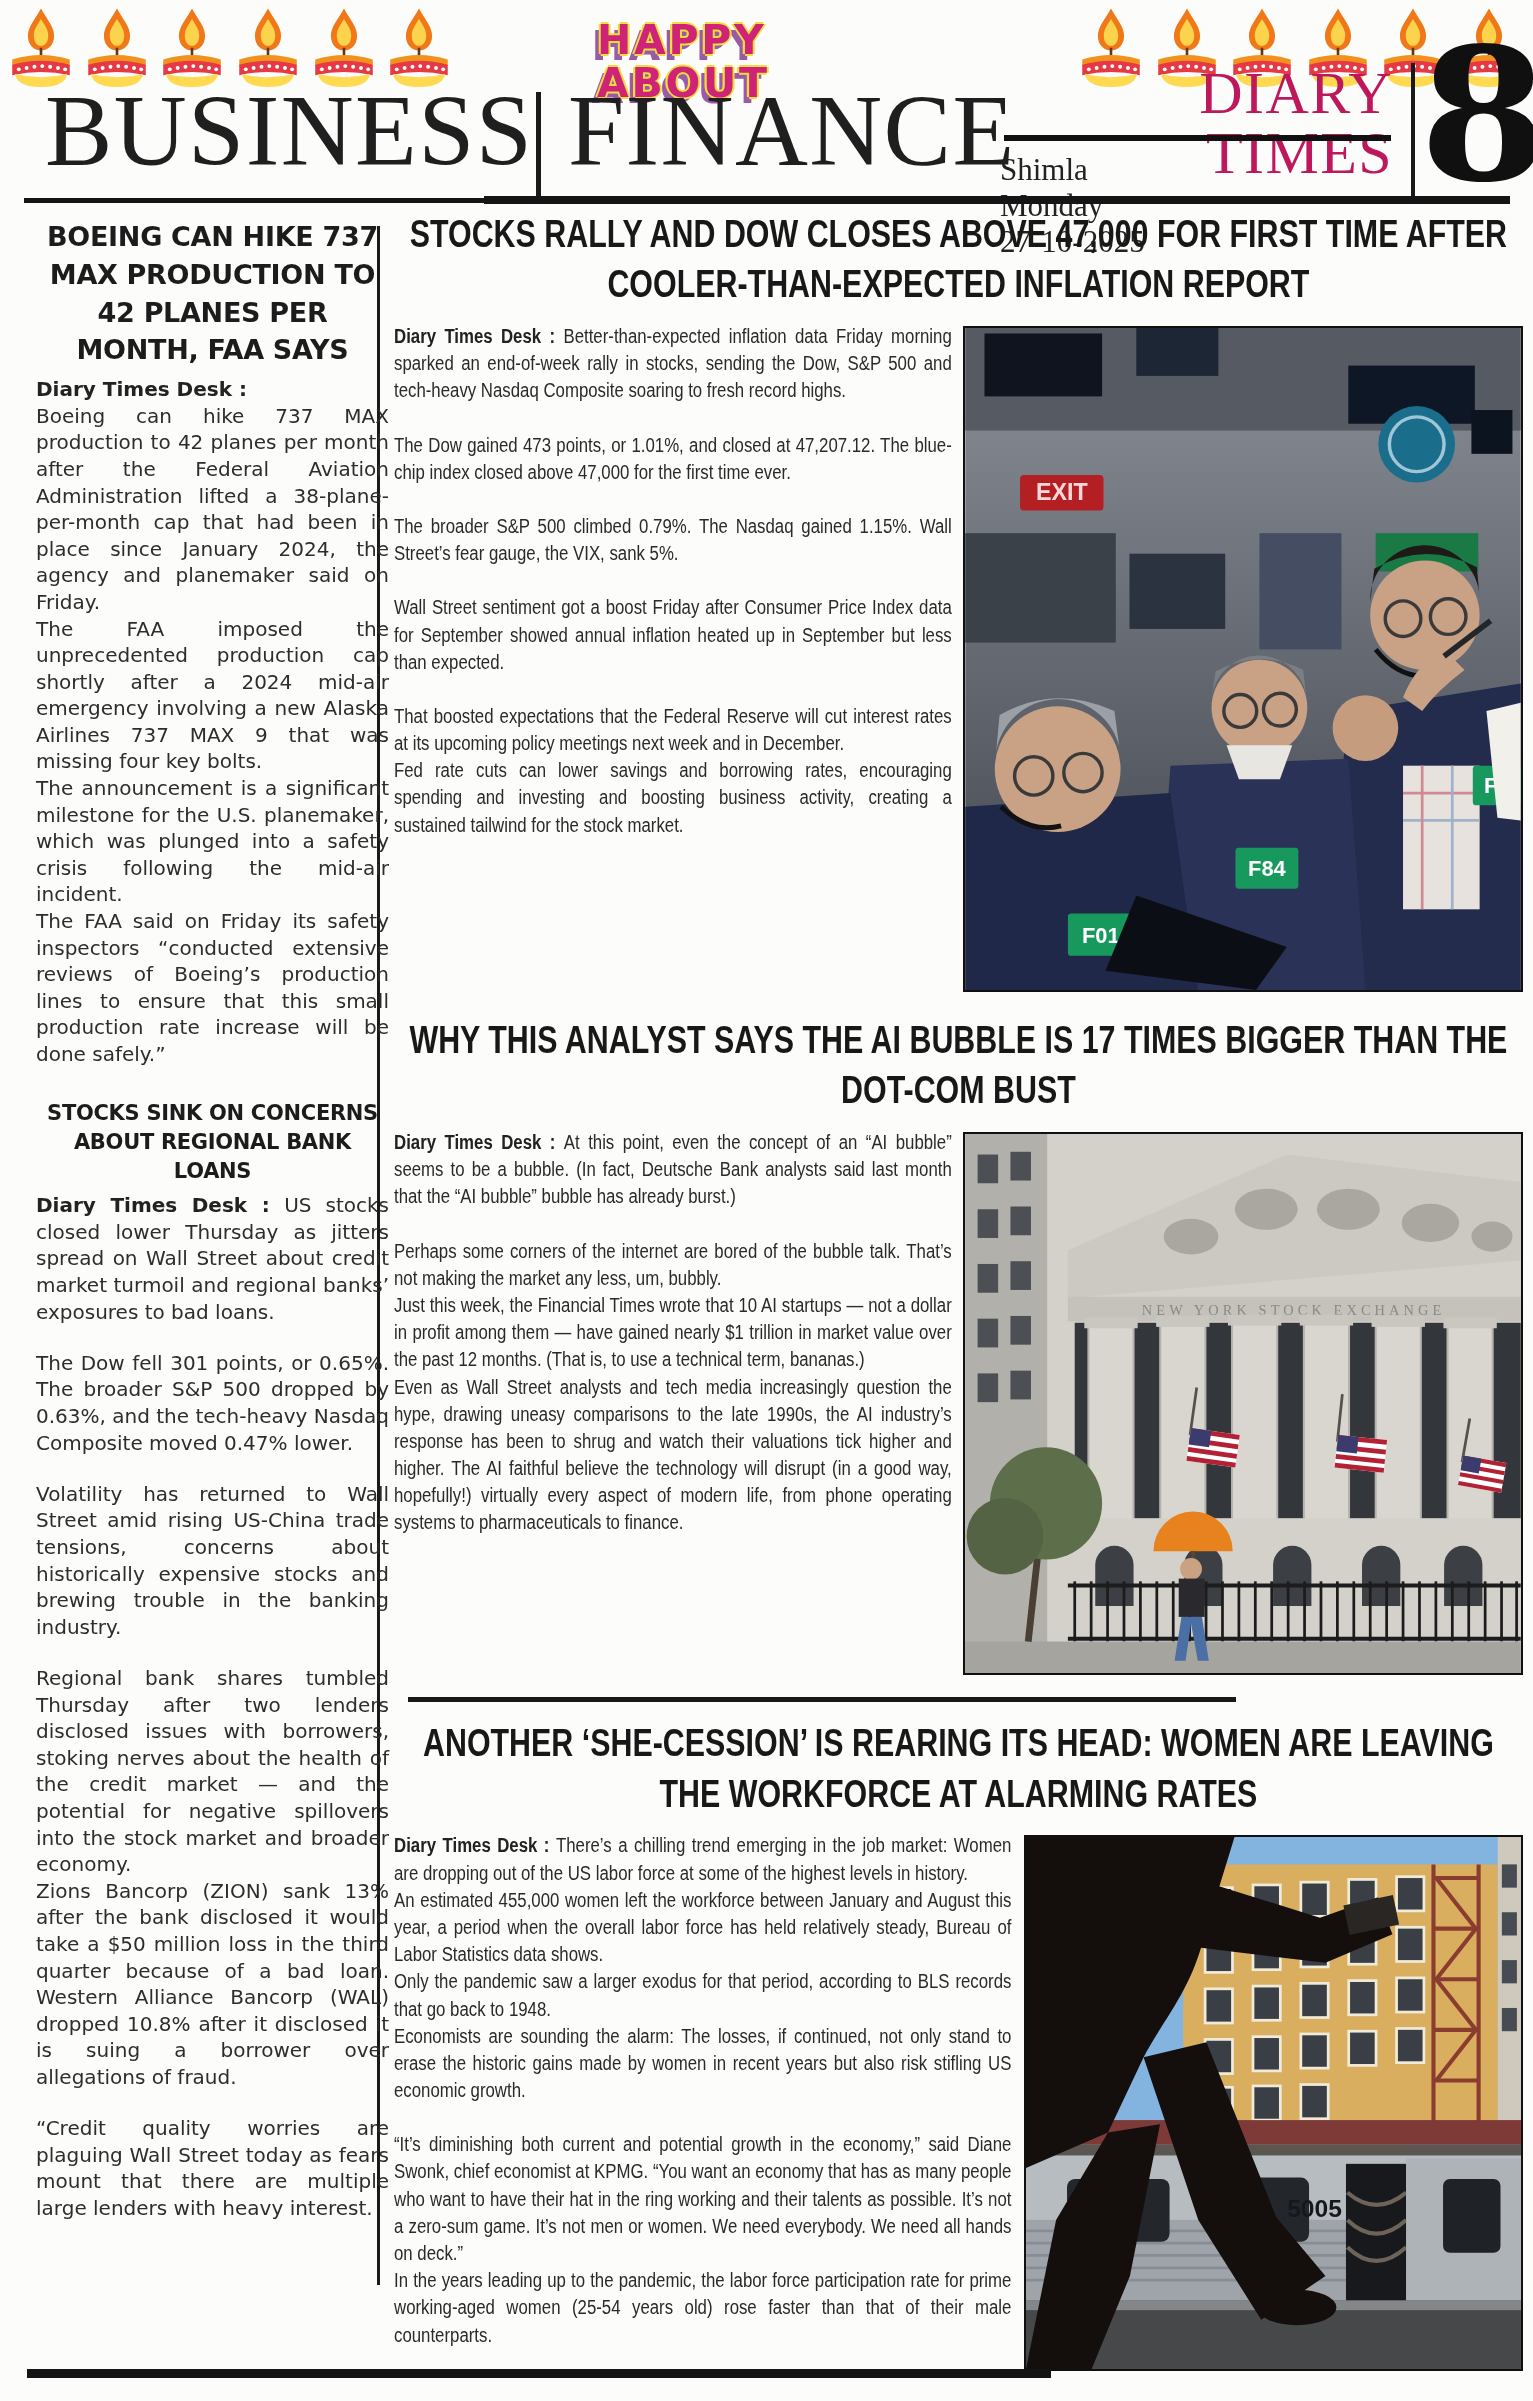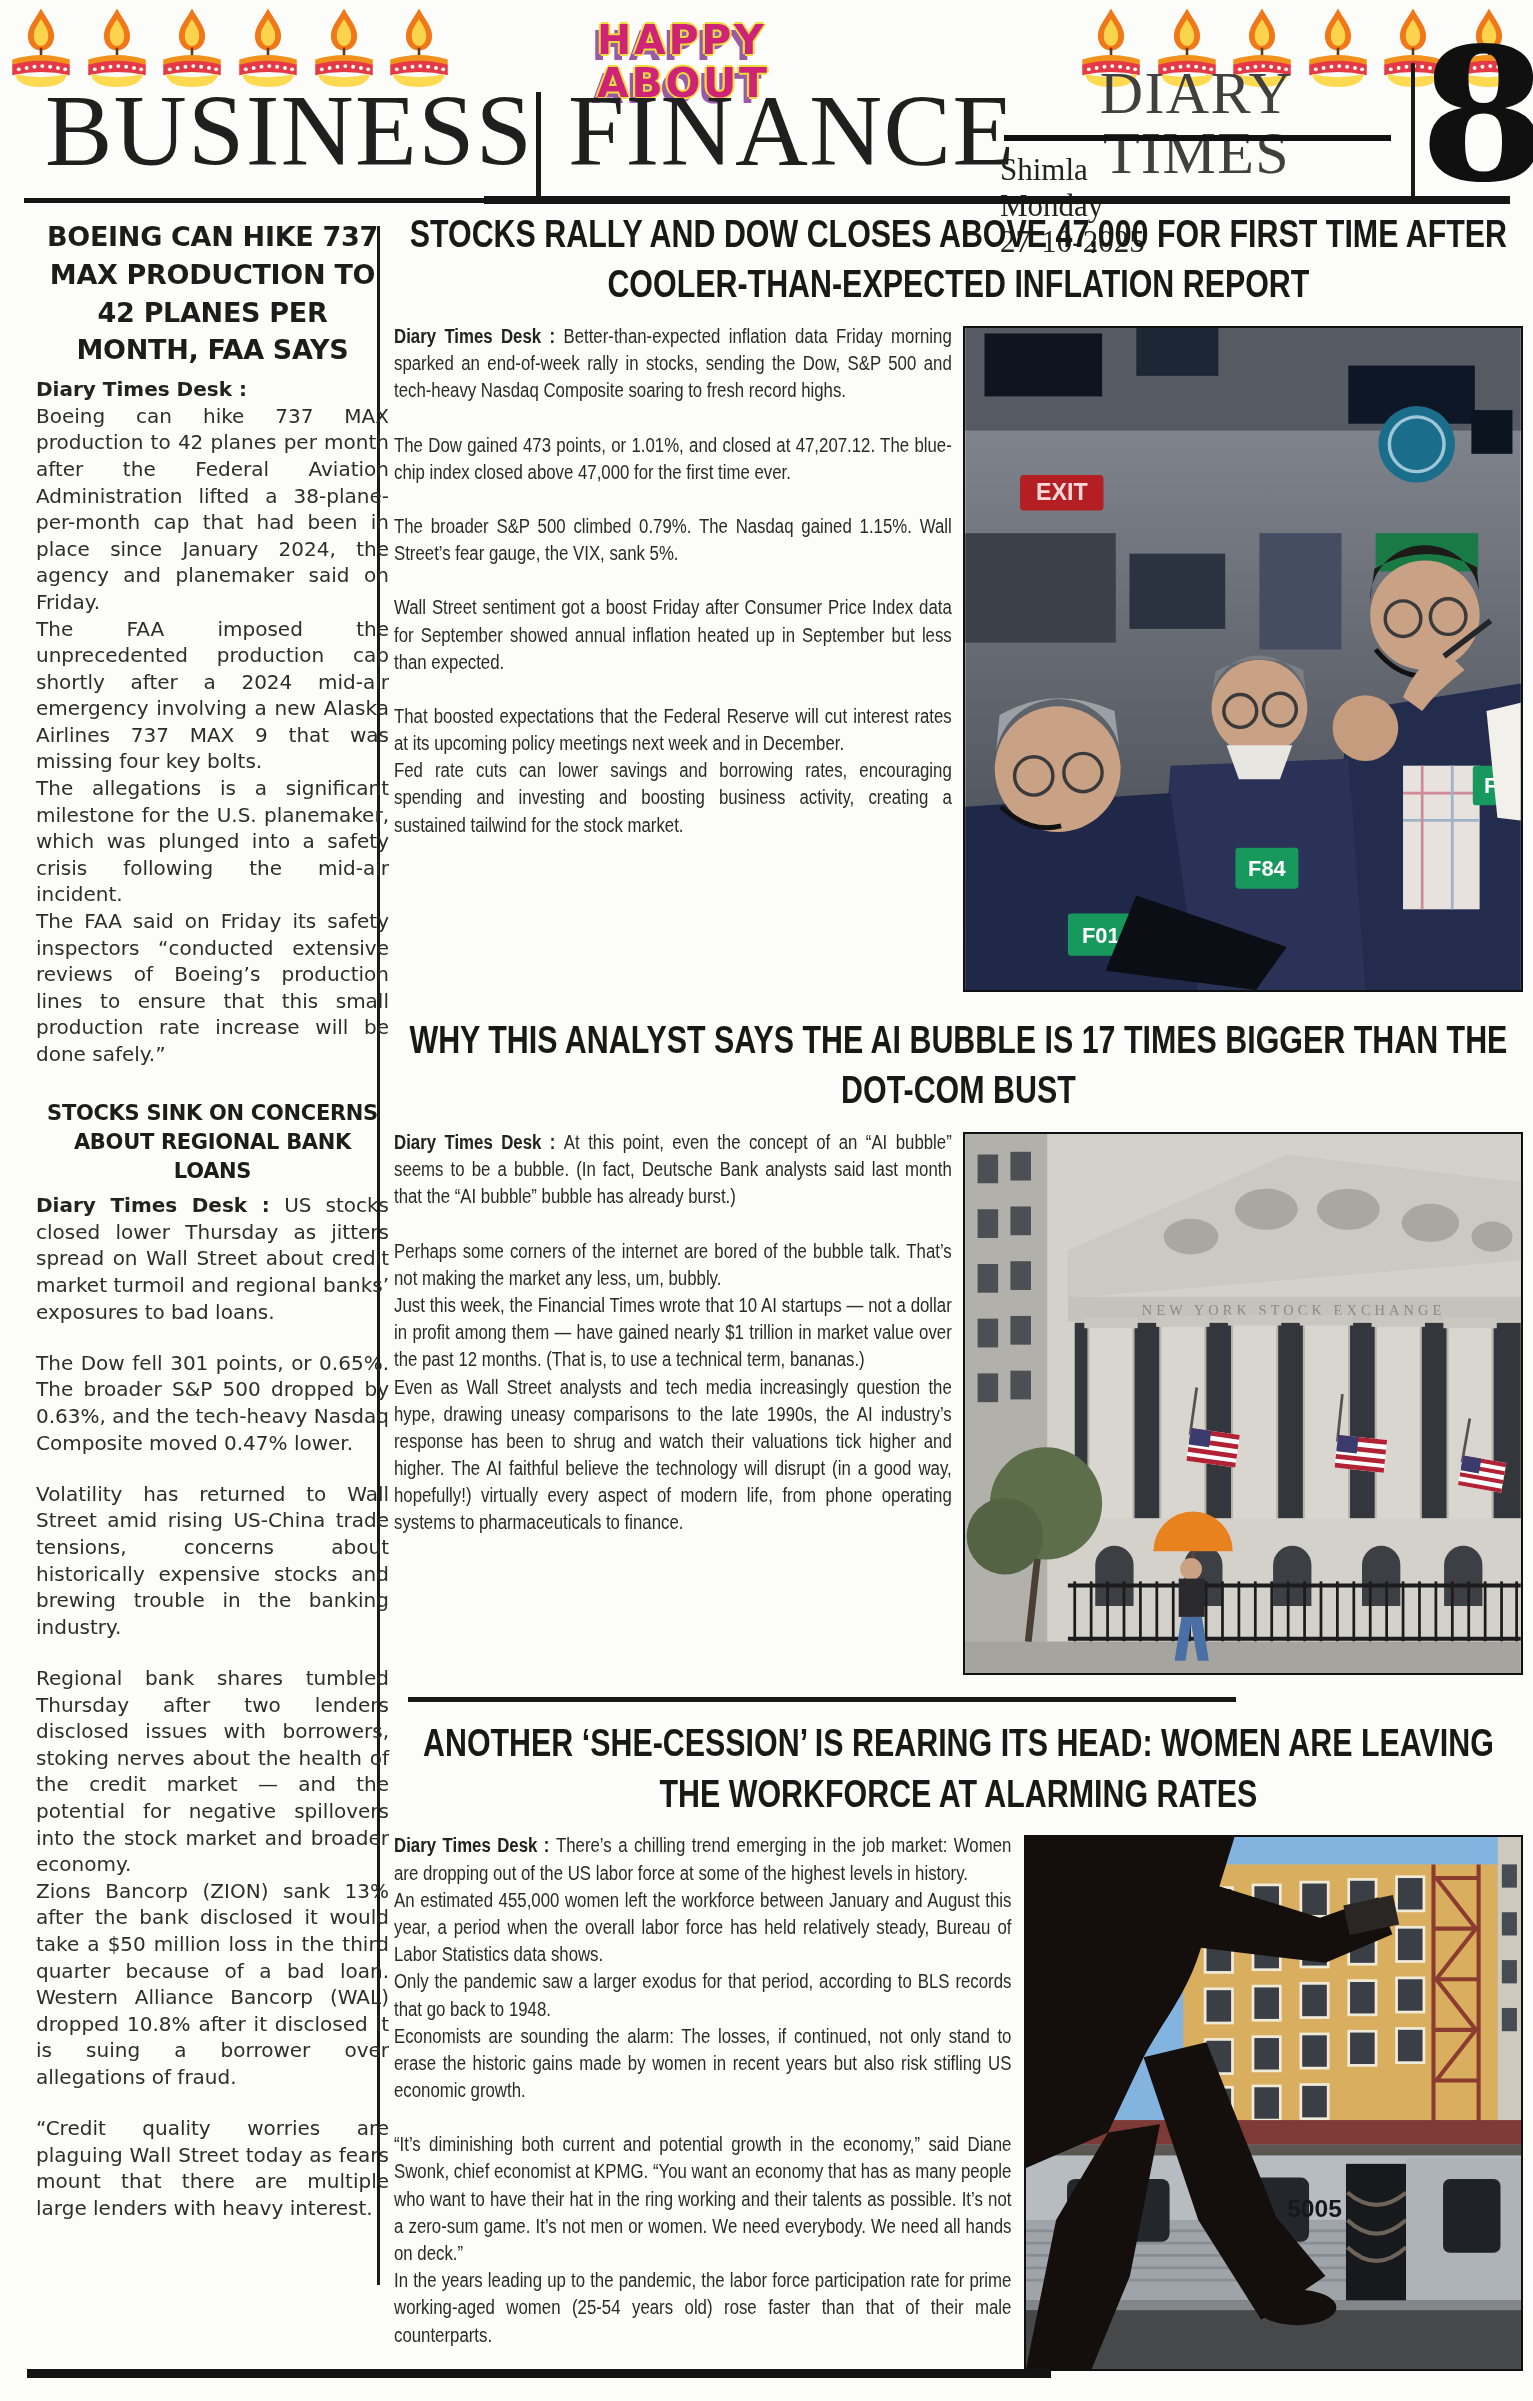--- a/index.html
+++ b/index.html
@@ -11,22 +11,22 @@
   .diya-row.right{right:11px;}
   .diya{width:66px;height:81px;}
   .diwali{position:absolute;left:597px;top:11px;width:205px;text-align:left;
           font-weight:bold;font-size:41px;line-height:1.05;letter-spacing:2.7px;color:#cf2377;
           text-shadow:2.1px 0 0 #f1dc3e,-2.1px 0 0 #f1dc3e,0 2.1px 0 #f1dc3e,0 -2.1px 0 #f1dc3e,-5.5px 5.5px 0 #9a5aa5;margin-top:8px;}
   .masthead-left,.masthead-right{position:absolute;top:81px;font-family:"Liberation Serif",serif;
           font-size:101px;line-height:1;color:#1f1f1f;letter-spacing:1.4px;}
   .masthead-left{left:45px;}
   .masthead-right{left:568px;}
   .masthead-divider{position:absolute;left:536px;top:92px;width:4.8px;height:104px;background:#1a1a1a;}
-  .paper-name{position:absolute;left:1000px;top:63px;width:393px;text-align:center;
-          font-family:"Liberation Serif",serif;font-size:60px;line-height:1;color:#404040;letter-spacing:1.4px;}
+  .paper-name{position:absolute;left:1000px;top:63px;width:393px;text-align:right;
+          font-family:"Liberation Serif",serif;font-size:60px;line-height:1;color:#be185d;letter-spacing:1.4px;}
   .paper-rule{position:absolute;left:1004px;top:135px;width:387px;height:5.5px;background:#111;}
   .dateline{position:absolute;left:1000px;top:152px;width:393px;display:flex;justify-content:center;
           font-family:"Liberation Serif",serif;font-size:31px;color:#222;flex-direction:column;}
   .pageno-divider{position:absolute;left:1411px;top:63px;width:4.1px;height:135px;background:#1a1a1a;}
   .page-number{position:absolute;left:1420px;top:23px;width:108px;text-align:center;
           font-family:"DejaVu Serif",serif;font-weight:bold;font-size:183px;line-height:1;color:#101010;}
   .masthead-rule-a{position:absolute;left:24px;top:198px;width:460px;height:4.8px;background:#151515;}
   .masthead-rule-b{position:absolute;left:484px;top:196px;width:1026px;height:8.2px;background:#151515;}
   
   .vrule{position:absolute;left:377px;top:226px;width:2.7px;height:2059px;background:#1a1a1a;}
@@ -145,21 +145,21 @@
   <div class="masthead-rule-a"></div>
   <div class="masthead-rule-b"></div>
   <div class="vrule"></div>
 
   <div class="col-left">
     <h2 class="left-head">BOEING CAN HIKE 737 MAX PRODUCTION TO 42 PLANES PER MONTH, FAA SAYS</h2>
     <div>
         <p class="byline-line"><strong>Diary Times Desk :</strong></p>
         <p class="para">Boeing can hike 737 MAX production to 42 planes per month after the Federal Aviation Administration lifted a 38-plane-per-month cap that had been in place since January 2024, the agency and planemaker said on Friday.</p>
         <p class="para">The FAA imposed the unprecedented production cap shortly after a 2024 mid-air emergency involving a new Alaska Airlines 737 MAX 9 that was missing four key bolts.</p>
-        <p class="para">The allegations is a significant milestone for the U.S. planemaker, which was plunged into a safety crisis following the mid-air incident.</p>
+        <p class="para">The announcement is a significant milestone for the U.S. planemaker, which was plunged into a safety crisis following the mid-air incident.</p>
         <p class="para">The FAA said on Friday its safety inspectors “conducted extensive reviews of Boeing’s production lines to ensure that this small production rate increase will be done safely.”</p>
       </div>
 
     <h2 class="left-head second">STOCKS SINK ON CONCERNS ABOUT REGIONAL BANK LOANS</h2>
     <div>
         <p class="para"><strong class="runin">Diary Times Desk : </strong>US stocks closed lower Thursday as jitters spread on Wall Street about credit market turmoil and regional banks’ exposures to bad loans.</p>
         <p class="para gap">The Dow fell 301 points, or 0.65%. The broader S&amp;P 500 dropped by 0.63%, and the tech-heavy Nasdaq Composite moved 0.47% lower.</p>
         <p class="para gap">Volatility has returned to Wall Street amid rising US-China trade tensions, concerns about historically expensive stocks and brewing trouble in the banking industry.</p>
         <p class="para gap">Regional bank shares tumbled Thursday after two lenders disclosed issues with borrowers, stoking nerves about the health of the credit market — and the potential for negative spillovers into the stock market and broader economy.</p>
         <p class="para">Zions Bancorp (ZION) sank 13% after the bank disclosed it would take a $50 million loss in the third quarter because of a bad loan. Western Alliance Bancorp (WAL) dropped 10.8% after it disclosed it is suing a borrower over allegations of fraud.</p>

